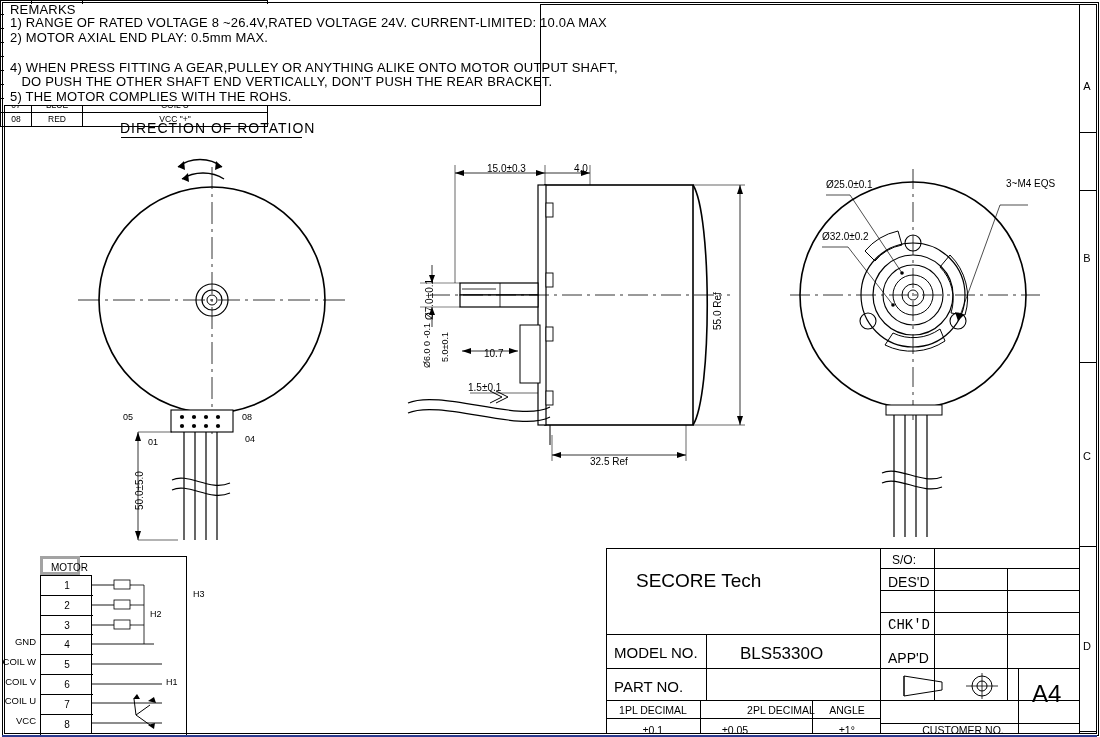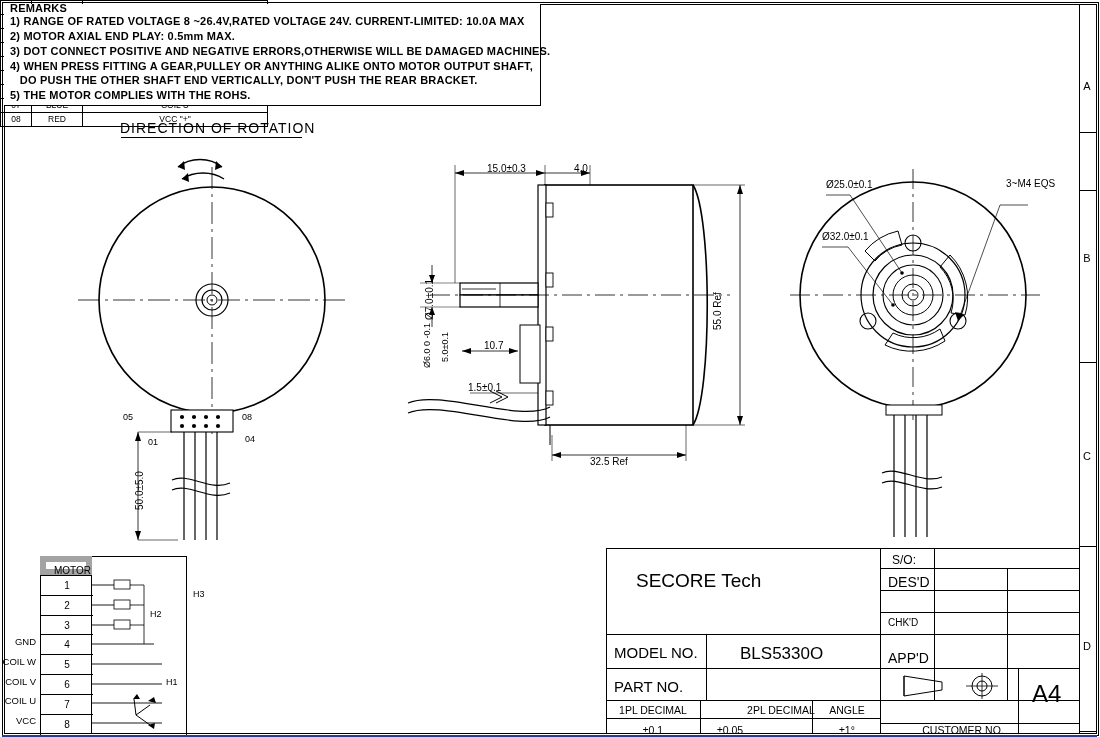--- a/index.html
+++ b/index.html
@@ -12,21 +12,21 @@
   
   #frame-outer{left:2px;top:2px;width:1095px;height:732px;border:1px solid #000;}
   #frame-inner{left:4px;top:4px;width:1091px;height:728px;border:1px solid #000;}
   #right-col{left:1079px;top:4px;width:0;height:728px;border-left:1px solid #000;}
 
   .zone-label{position:absolute;right:4px;width:18px;text-align:center;font-size:11px;}
   .zone-tick{position:absolute;left:1079px;width:18px;height:0;border-top:1px solid #000;}
 
   
   #remarks{left:4px;top:4px;width:536px;height:101px;border:1px solid #000;border-left:none;border-top:none;background:#fff;}
-  #remarks .txt{font-size:11px;letter-spacing:0.2px;font-weight:bold;}
+  #remarks .txt{font-size:13px;letter-spacing:0.2px;}
 
   
   #rot-title{left:120px;top:120px;font-size:14px;letter-spacing:1px;}
   #rot-title-underline{left:121px;top:137px;width:181px;height:1px;}
 
   
   .d9{font-size:9px;}
   .d10{font-size:10px;}
 
   .vtxt{transform-origin:0 0;transform:rotate(-90deg);}
@@ -35,21 +35,21 @@
   #pin-table{left:232px;top:574px;border-collapse:collapse;font-size:8.5px;}
   #pin-table th,#pin-table td{border:1px solid #000;padding:1px 2px;text-align:center;height:11px;line-height:11px;}
   #pin-table th{font-weight:normal;}
   #pin-table td.fn{text-align:center;}
   #pin-table .c-pin{width:26px;}
   #pin-table .c-col{width:46px;}
   #pin-table .c-fn{width:180px;}
 
   
   #motor-box{left:40px;top:556px;width:145px;height:178px;border:1px solid #000;}
-  #motor-hdr{left:40px;top:556px;width:52px;height:19px;border:6px solid #a3a3a3;box-sizing:border-box;}
+  #motor-hdr{left:40px;top:556px;width:40px;height:19px;border:3px solid #a3a3a3;box-sizing:border-box;}
   #motor-pins{left:40px;top:575px;width:52px;height:159px;border:1px solid #000;box-sizing:border-box;}
   .pinrow{position:absolute;left:0;width:52px;height:19.8px;border-bottom:1px solid #000;box-sizing:border-box;font-size:10px;text-align:center;line-height:19px;}
   .pinlabel{position:absolute;font-size:9.5px;text-align:right;width:36px;}
 
   
   #title-block{left:606px;top:548px;width:474px;height:186px;border:1px solid #000;box-sizing:border-box;}
   #brand{left:624px;top:570px;font-size:19px;margin-left:12px;}
   #model-lbl{left:614px;top:644px;font-size:15px;}
   #model-val{left:740px;top:644px;font-size:17px;}
   #part-lbl{left:614px;top:678px;font-size:15px;}
@@ -75,21 +75,20 @@
 
   <div class="zone-label" style="top:80px;">A</div>
   <div class="zone-label" style="top:252px;">B</div>
   <div class="zone-label" style="top:450px;">C</div>
   <div class="zone-label" style="top:640px;">D</div>
 
   <div class="abs" id="remarks">
     <div class="txt" style="left:6px;top:-2px;">REMARKS</div>
     <div class="txt" style="left:6px;top:11px;">1) RANGE OF RATED VOLTAGE 8 ~26.4V,RATED VOLTAGE 24V. CURRENT-LIMITED: 10.0A MAX</div>
     <div class="txt" style="left:6px;top:26px;">2) MOTOR AXIAL END PLAY: 0.5mm MAX.</div>
-    <div class="txt" style="left:6px;top:41px;">3) DOT CONNECT POSITIVE AND NEGATIVE ERRORS,OTHERWISE WILL BE DAMAGED MACHINES.</div>
     <div class="txt" style="left:6px;top:56px;">4) WHEN PRESS FITTING A GEAR,PULLEY OR ANYTHING ALIKE ONTO MOTOR OUTPUT SHAFT,</div>
     <div class="txt" style="left:6px;top:70px;">   DO PUSH THE OTHER SHAFT END VERTICALLY, DON'T PUSH THE REAR BRACKET.</div>
     <div class="txt" style="left:6px;top:85px;">5) THE MOTOR COMPLIES WITH THE ROHS.</div>
   </div>
 
   <div class="txt" id="rot-title">DIRECTION OF ROTATION</div>
   <div class="ln" id="rot-title-underline"></div>
 
   <svg class="abs" style="left:60px;top:145px;" width="300" height="420">
 
@@ -201,21 +200,21 @@
     <path d="M286,300 l-9,-3 l0,6 z" fill="#000"></path>
     <line x1="152" y1="280" x2="152" y2="306" stroke="#000" stroke-width="0.6"></line>
     <line x1="286" y1="270" x2="286" y2="306" stroke="#000" stroke-width="0.6"></line>
   </svg>
 
   <div class="txt d10" style="left:487px;top:163px;">15.0±0.3</div>
   <div class="txt d10" style="left:574px;top:163px;">4.0</div>
   <div class="txt d10 vtxt" style="left:424px;top:320px;">Ø7.0±0.1</div>
   <div class="txt d9 vtxt" style="left:422px;top:368px;">Ø6.0 0 -0.1</div>
   <div class="txt d9 vtxt" style="left:440px;top:362px;">5.0±0.1</div>
-  <div class="txt d10" style="left:484px;top:340px;">10.7</div>
+  <div class="txt d10" style="left:484px;top:348px;">10.7</div>
   <div class="txt d10" style="left:468px;top:382px;">1.5±0.1</div>
   <div class="txt d10 vtxt" style="left:712px;top:330px;">55.0 Ref</div>
   <div class="txt d10" style="left:590px;top:456px;">32.5 Ref</div>
 
   <svg class="abs" style="left:790px;top:155px;" width="290" height="410">
     <circle cx="123" cy="140" r="113" stroke="#000" stroke-width="1.6" fill="none"></circle>
 
     <circle cx="123" cy="140" r="52" stroke="#000" stroke-width="1.2" fill="none"></circle>
     <circle cx="123" cy="140" r="40" stroke="#000" stroke-width="1.2" fill="none"></circle>
     <circle cx="123" cy="140" r="30" stroke="#000" stroke-width="1.1" fill="none"></circle>
@@ -247,21 +246,21 @@
     <rect x="96" y="250" width="56" height="10" stroke="#000" stroke-width="1" fill="#fff"></rect>
     <line x1="104" y1="260" x2="104" y2="382" stroke="#000" stroke-width="1.2"></line>
     <line x1="115" y1="260" x2="115" y2="382" stroke="#000" stroke-width="1.2"></line>
     <line x1="126" y1="260" x2="126" y2="382" stroke="#000" stroke-width="1.2"></line>
     <line x1="137" y1="260" x2="137" y2="382" stroke="#000" stroke-width="1.2"></line>
     <path d="M92,318 C108,310 132,330 152,322" stroke="#000" fill="none" stroke-width="1.1"></path>
     <path d="M92,328 C108,320 132,340 152,332" stroke="#000" fill="none" stroke-width="1.1"></path>
   </svg>
 
   <div class="txt d10" style="left:826px;top:179px;">Ø25.0±0.1</div>
-  <div class="txt d10" style="left:822px;top:231px;">Ø32.0±0.1</div>
+  <div class="txt d10" style="left:822px;top:231px;">Ø32.0±0.2</div>
   <div class="txt d10" style="left:1006px;top:178px;">3~M4 EQS</div>
 
   <div class="abs" id="motor-box"></div>
   <div class="abs" id="motor-hdr">
     <div class="txt d10" style="left:8px;top:3px;">MOTOR</div>
   </div>
   <div class="abs" id="motor-pins">
     <div class="pinrow" style="top:0px;">1</div>
     <div class="pinrow" style="top:19.8px;">2</div>
     <div class="pinrow" style="top:39.6px;">3</div>
@@ -376,29 +375,29 @@
   <div class="ln" style="left:1018px;top:668px;width:1px;height:66px;"></div>
 
   <div class="abs" id="brand">SECORE Tech</div>
   <div class="abs" id="model-lbl">MODEL NO.</div>
   <div class="abs" id="model-val">BLS5330O</div>
   <div class="abs" id="part-lbl">PART NO.</div>
   <div class="abs" id="a4">A4</div>
 
   <div class="tb-txt" style="left:892px;top:553px;">S/O:</div>
   <div class="tb-txt" style="left:888px;top:574px;font-size:14px;">DES'D</div>
-  <div class="tb-txt" style="left:888px;top:617px;font-size:10px;">CHK'D</div>
+  <div class="tb-txt" style="left:888px;top:617px;font-size:14px;font-family:Liberation Mono, monospace;">CHK'D</div>
   <div class="tb-txt" style="left:888px;top:650px;font-size:14px;">APP'D</div>
   <div class="tb-small" style="left:898px;top:724px;width:130px;">CUSTOMER NO.</div>
 
   <div class="tb-small" style="left:608px;top:704px;width:90px;">1PL DECIMAL</div>
   <div class="tb-small" style="left:702px;top:704px;width:110px;margin-left:24px;">2PL DECIMAL</div>
   <div class="tb-small" style="left:814px;top:704px;width:66px;">ANGLE</div>
   <div class="tb-small" style="left:608px;top:724px;width:90px;">±0.1</div>
-  <div class="tb-small" style="left:662px;top:724px;width:110px;padding-left:13px;">±0.05</div>
+  <div class="tb-small" style="left:680px;top:724px;width:110px;">±0.05</div>
   <div class="tb-small" style="left:814px;top:724px;width:66px;">±1°</div>
 
   <svg class="abs" style="left:884px;top:672px;" width="130" height="28">
     <path d="M20,4 L58,10 L58,18 L20,24 Z" stroke="#000" stroke-width="1" fill="none"></path>
     <line x1="20" y1="4" x2="20" y2="24" stroke="#000" stroke-width="1"></line>
     <circle cx="98" cy="14" r="10" stroke="#000" stroke-width="1" fill="none"></circle>
     <circle cx="98" cy="14" r="5" stroke="#000" stroke-width="1" fill="none"></circle>
     <line x1="82" y1="14" x2="114" y2="14" stroke="#000" stroke-width="0.8"></line>
     <line x1="98" y1="1" x2="98" y2="27" stroke="#000" stroke-width="0.8"></line>
   </svg>

